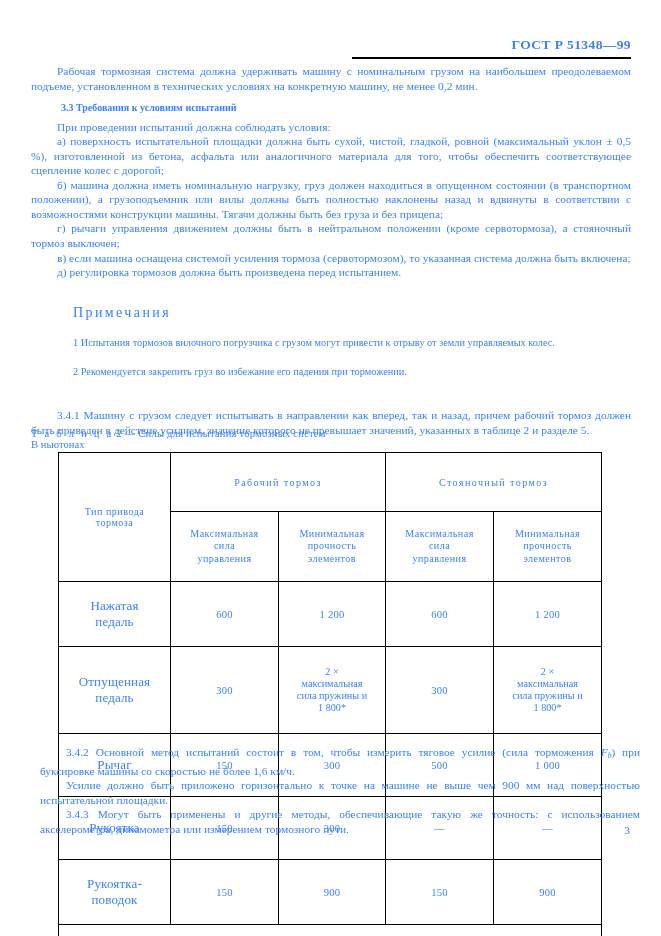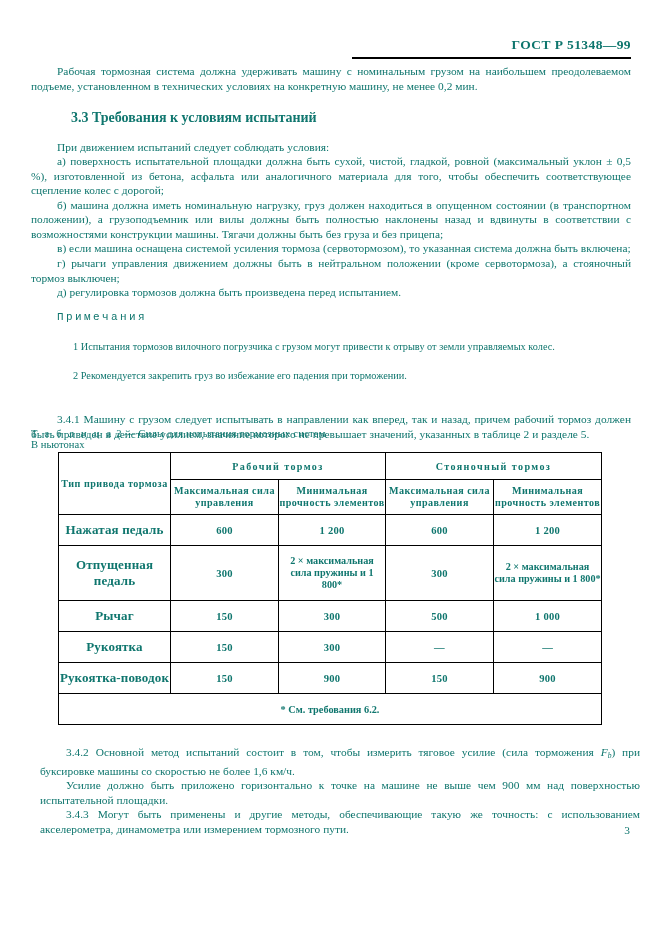--- a/index.html
+++ b/index.html
@@ -6,21 +6,21 @@
     margin: 0;
     padding: 0;
     background: #ffffff;
   }
   .page {
     position: relative;
     width: 661px;
     height: 936px;
     background: #ffffff;
     font-family: "Liberation Serif", "DejaVu Serif", serif;
-    color: #0f766e;
+    color: #3b82f6;
     overflow: hidden;
     box-sizing: border-box;
   }
 
   
   .header {
     position: absolute;
     top: 37px;
     right: 30px;
     font-family: "Liberation Serif", "DejaVu Serif", serif;
@@ -48,37 +48,36 @@
   p.tx {
     margin: 0;
     font-size: 11.4px;
     line-height: 14.55px;
     text-align: justify;
     text-indent: 26px;
     text-justify: inter-word;
     word-spacing: 0.1px;
   }
   p.hd {
-    margin: 14px;
-    font-size: 14px;
+    margin: 4px;
+    font-size: 10px;
     line-height: 14.55px;
     font-weight: bold;
     text-indent: 26px;
     text-align: left;
   }
   .sp4 { height: 4px; }
   .sp10 { height: 10px; }
   .sp13 { height: 13px; }
   .notes-title {
-    margin: 0;
-    font-size: 11px;
+    margin: 16px;
+    font-size: 14px;
     line-height: 14.2px;
     text-indent: 26px;
     letter-spacing: 2.4px;
-    font-family: Liberation Mono, monospace;
   }
   p.note {
     margin: 16px;
     font-size: 10.3px;
     line-height: 13.6px;
     text-align: justify;
     text-indent: 26px;
   }
   sub.sb {
     font-size: 7.6px;
@@ -110,22 +109,22 @@
     width: 543px;
   }
   table.gost {
     border-collapse: collapse;
     width: 543px;
     table-layout: fixed;
     font-size: 10.1px;
   }
   table.gost td, table.gost th {
     border: 1px solid #000;
-    padding: 0;
-    font-weight: bold;
+    padding: 16px;
+    font-weight: normal;
     vertical-align: middle;
     text-align: center;
   }
   table.gost, table.gost td, table.gost th { border-color: #000; }
   table.gost { border: 1.4px solid #000; }
 
   th.grp {
     height: 26px;
     letter-spacing: 1.4px;
     font-size: 10.1px;
@@ -190,25 +189,25 @@
   <div class="header">ГОСТ Р 51348—99</div>
   <div class="header-rule"></div>
 
   <div class="content">
 
     <p class="tx">Рабочая тормозная система должна удерживать машину с номинальным грузом на наибольшем преодолеваемом подъеме, установленном в технических условиях на конкретную машину, не менее 0,2 мин.</p>
 
     <div class="sp4"></div>
 
     <p class="hd">3.3 Требования к условиям испытаний</p>
-    <p class="tx">При движением испытаний следует соблюдать условия:</p>
+    <p class="tx">При проведении испытаний должна соблюдать условия:</p>
     <p class="tx">а)  поверхность испытательной площадки должна быть сухой, чистой, гладкой, ровной (максимальный уклон ± 0,5 %), изготовленной из бетона, асфальта или аналогичного материала для того, чтобы обеспечить соответствующее сцепление колес с дорогой;</p>
     <p class="tx">б)  машина должна иметь номинальную нагрузку, груз должен находиться в опущенном состоянии (в транспортном положении), а грузоподъемник или вилы должны быть полностью наклонены назад и вдвинуты в соответствии с возможностями конструкции машины. Тягачи должны быть без груза и без прицепа;</p>
+    <p class="tx">г) рычаги управления движением должны быть в нейтральном положении (кроме сервотормоза), а стояночный тормоз выключен;</p>
     <p class="tx">в)  если машина оснащена системой усиления тормоза (сервотормозом), то указанная система должна быть включена;</p>
-    <p class="tx">г) рычаги управления движением должны быть в нейтральном положении (кроме сервотормоза), а стояночный тормоз выключен;</p>
     <p class="tx">д) регулировка тормозов должна быть произведена перед испытанием.</p>
 
     <div class="sp10"></div>
 
     <p class="notes-title">Примечания</p>
     <p class="note">1  Испытания тормозов вилочного погрузчика с  грузом могут привести к отрыву от земли управляемых колес.</p>
     <p class="note">2  Рекомендуется закрепить груз во избежание его падения при торможении.</p>
 
     <div class="sp13"></div>
 

